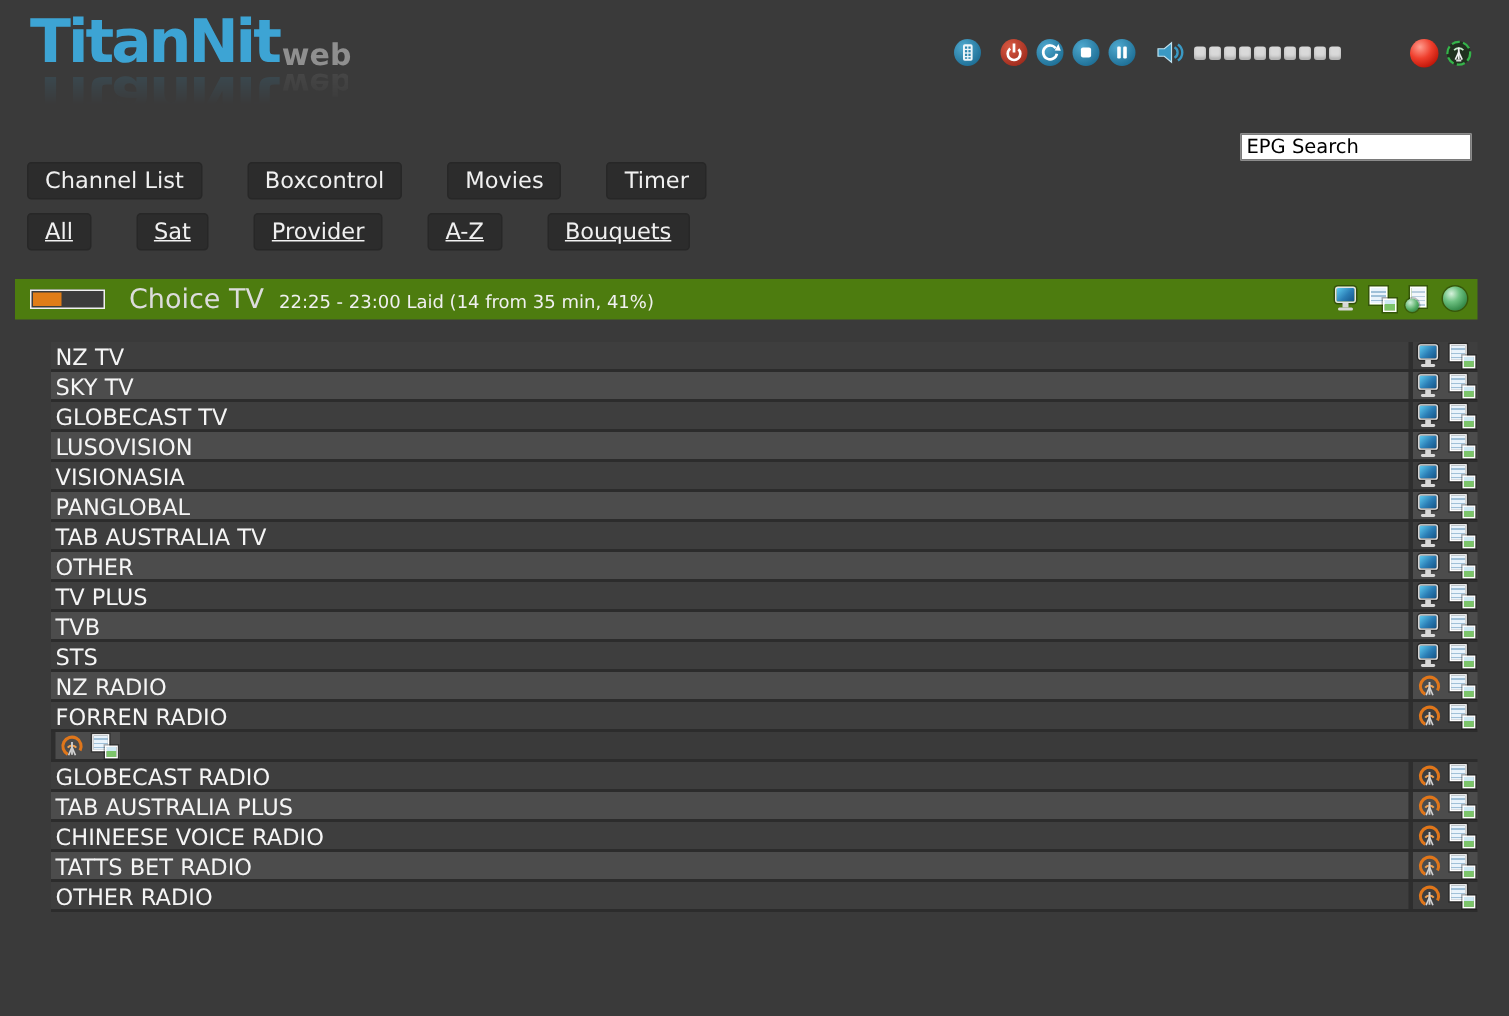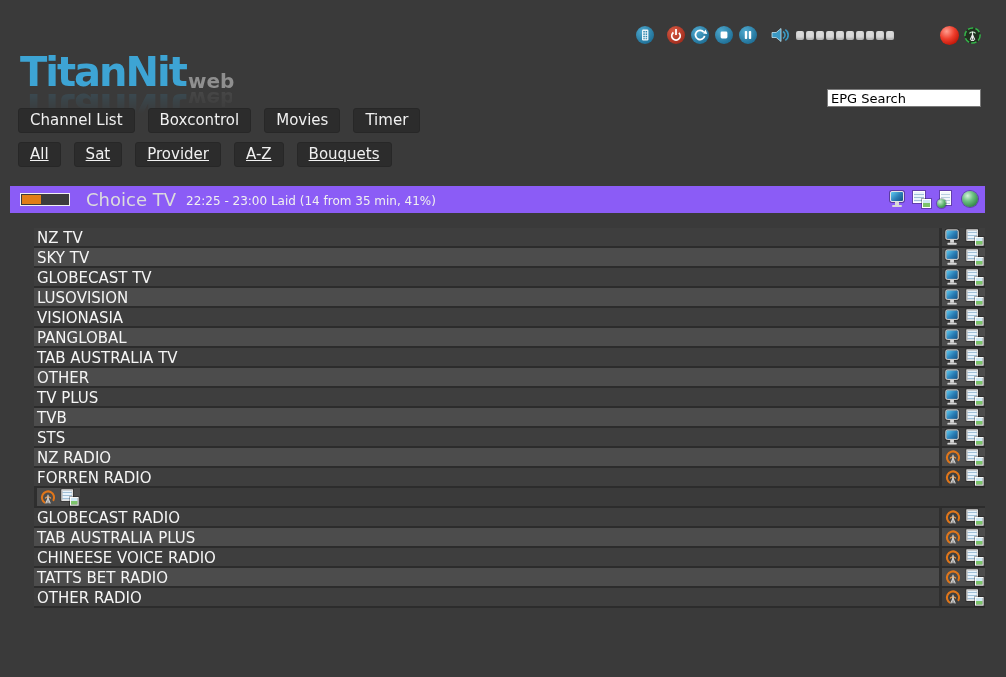--- a/index.html
+++ b/index.html
@@ -6,21 +6,21 @@
   html,body { width:1006px; height:677px; }
   body {
     background:#3a3a3a;
     font-family:"DejaVu Sans","Liberation Sans",sans-serif;
     color:#f2f2f2;
     position:relative;
     overflow:hidden;
   }
 
   
-  .logo { position:absolute; left:20px; top:8px; line-height:1;margin-top:44px; }
+  .logo { position:absolute; left:20px; top:8px; line-height:1; }
   .logo-line { white-space:nowrap; }
   .logo-title { font-size:40px; font-weight:bold; letter-spacing:-2px; color:#3da4d4; }
   .logo-suffix { font-size:20px; font-weight:bold; color:#8f8f8f; position:relative; top:2px; left:2px; }
   .logo-reflect {
     transform:scaleY(-1);
     opacity:.20;
     margin-top:-4px;
     -webkit-mask-image:linear-gradient(to bottom, transparent 35%, rgba(0,0,0,.9) 100%);
     mask-image:linear-gradient(to bottom, transparent 35%, rgba(0,0,0,.9) 100%);
   }
@@ -39,33 +39,33 @@
   .stream-badge { width:19px; height:19px; flex:0 0 auto; position:relative; }
 
   
   .search-input {
     position:absolute; left:827px; top:89px; width:154px; height:18px;
     background:#fff; color:#000; border:1px solid #7a7a7a;
     font-family:"DejaVu Sans","Liberation Sans",sans-serif; font-size:13px; padding:0 3px;
   }
 
   
-  .btn-row { position:absolute; left:18px; display:flex; gap:13px; }
+  .btn-row { position:absolute; left:18px; display:flex; gap:30px; }
   .nav-row { top:108px; }
   .filter-row { top:142px;text-decoration:underline; }
   .ui-btn {
     background:#2c2c2c; color:#f0f0f0; border:1px solid #272727; border-radius:3px;
     font-family:"DejaVu Sans","Liberation Sans",sans-serif;
     font-size:15px; padding:2px 11px 3px; cursor:pointer; white-space:nowrap;
   }
 
   
   .nowbar {
     position:absolute; left:10px; top:186px; width:975px; height:27px;
-    background:#8b5cf6; display:flex; align-items:center; padding:0 6px 0 10px;
+    background:#4d7c0f; display:flex; align-items:center; padding:0 6px 0 10px;
   }
   .progress { width:50px; height:13px; border:1px solid #f0f0f0; background:#3c3c3c; margin-right:16px; padding:1px; }
   .progress-fill { height:100%; background:#e07d17; }
   .now-channel { font-size:18px; color:#dcdcdc; margin-right:10px; white-space:nowrap; }
   .now-epg { font-size:12px; color:#f0f0f0; white-space:nowrap; position:relative; top:1px; }
   .nowbar-actions { margin-left:auto; display:flex; align-items:center; gap:6px; }
 
   
   .ico { position:relative; display:inline-block; width:18px; height:17px; flex:0 0 auto; }
   

